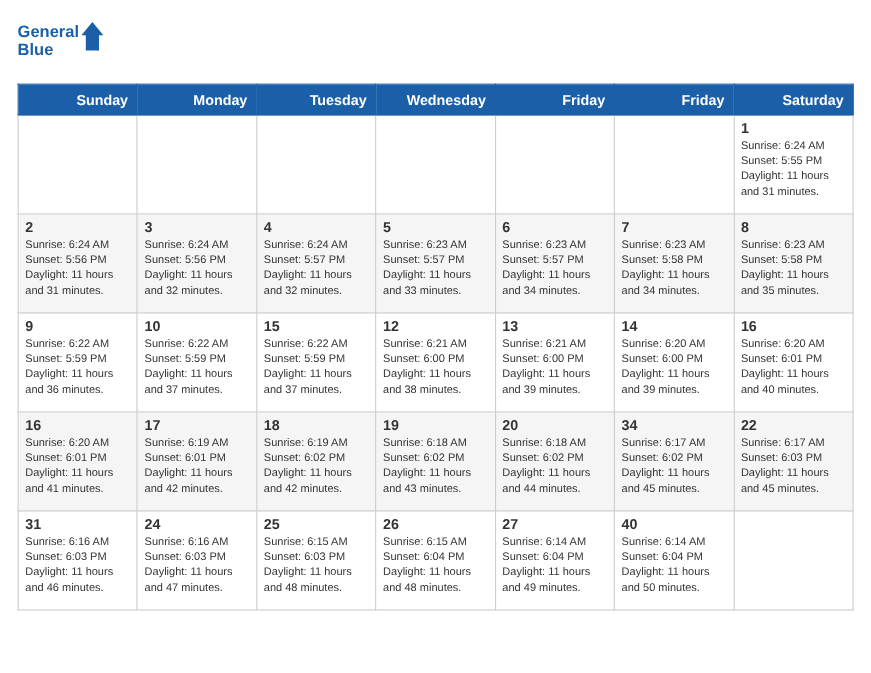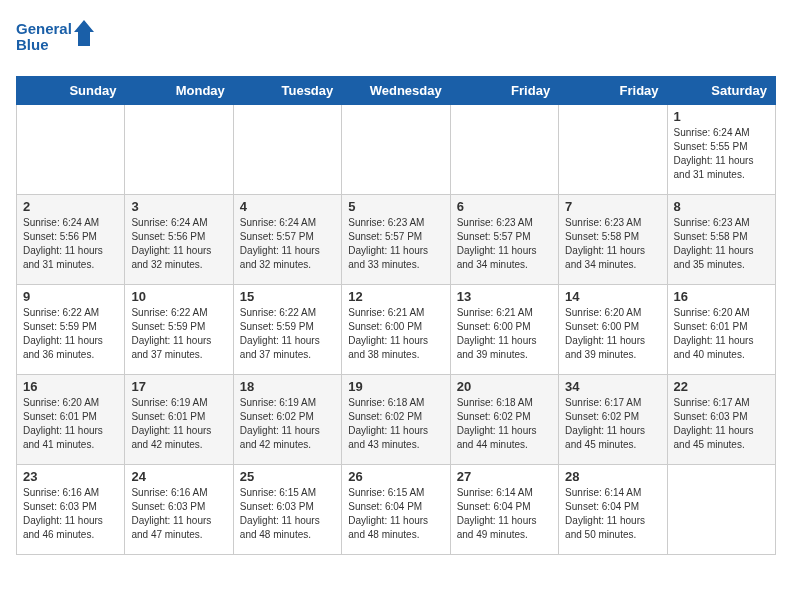--- a/index.html
+++ b/index.html
@@ -269,21 +269,21 @@
         <td>
           <span class="day-number">22</span>
           <div class="day-info" style="white-space: pre-line;">Sunrise: 6:17 AM
 Sunset: 6:03 PM
 Daylight: 11 hours
 and 45 minutes.</div>
         </td>
       </tr>
       <tr>
         <td>
-          <span class="day-number">23</span>
+          <span class="day-number">31</span>
           <div class="day-info" style="white-space: pre-line;">Sunrise: 6:16 AM
 Sunset: 6:03 PM
 Daylight: 11 hours
 and 46 minutes.</div>
         </td>
         <td>
           <span class="day-number">24</span>
           <div class="day-info" style="white-space: pre-line;">Sunrise: 6:16 AM
 Sunset: 6:03 PM
 Daylight: 11 hours
@@ -304,21 +304,21 @@
 and 48 minutes.</div>
         </td>
         <td>
           <span class="day-number">27</span>
           <div class="day-info" style="white-space: pre-line;">Sunrise: 6:14 AM
 Sunset: 6:04 PM
 Daylight: 11 hours
 and 49 minutes.</div>
         </td>
         <td>
-          <span class="day-number">28</span>
+          <span class="day-number">40</span>
           <div class="day-info" style="white-space: pre-line;">Sunrise: 6:14 AM
 Sunset: 6:04 PM
 Daylight: 11 hours
 and 50 minutes.</div>
         </td>
         <td class="empty-cell"></td>
       </tr>
     </tbody>
 </table>
 

